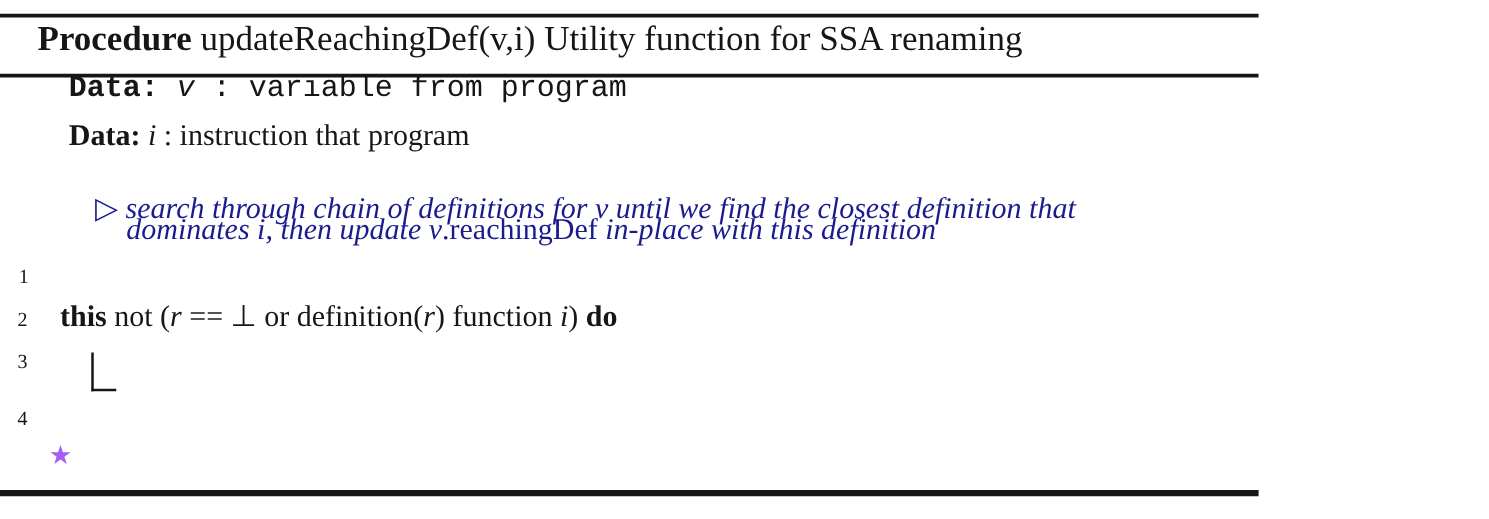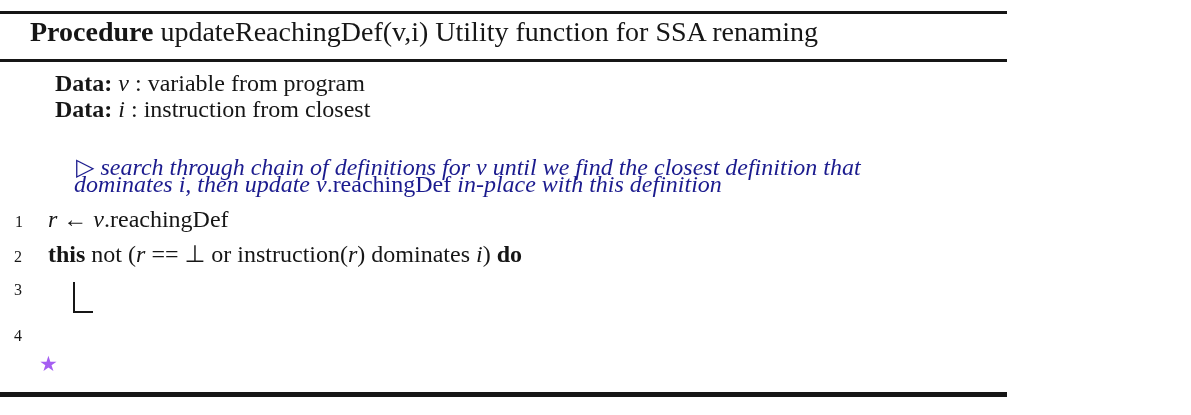--- a/index.html
+++ b/index.html
@@ -13,26 +13,26 @@
     overflow: hidden;
   }
   .rule { position: absolute; left: 0; right: 0; background: var(--ink, #161616); }
   .rule-top      { top: 11px;  height: 3px; }
   .rule-caption  { top: 59px;  height: 3px; }
   .rule-bottom   { top: 392px; height: 5px; }
 
   .line { position: absolute; white-space: nowrap; font-size: 24px; line-height: 1.15; }
   .title-line { top: 16px; left: 30px; font-size: 28px; }
 
-  .data-line-1 { top: 70px;  left: 55px; }
+  .data-line-1 { top: 58px;  left: 55px; font-family: Liberation Mono, monospace; }
   .data-line-2 { top: 96px;  left: 55px; }
 
   .comment { color: var(--comment, #1b1b8e); font-style: italic; }
   .comment-line-1 { top: 154px; left: 48px; padding-left: 28px; }
-  .comment-line-2 { top: 171px; left: 74px; }
+  .comment-line-2 { top: 171px; left: 101px; }
 
   .code-1 { top: 206px; left: 48px; }
   .code-2 { top: 241px; left: 48px; }
   .code-3 { top: 274px; left: 112px; }
   .code-4 { top: 320px; left: 48px; }
 
   .linenum { position: absolute; font-size: 16px; white-space: nowrap; }
   .num-1 { top: 213px; left: 15px; }
   .num-2 { top: 248px; left: 14px; }
   .num-3 { top: 281px; left: 14px; }
@@ -65,31 +65,30 @@
 <div id="procedure-box">
 
   <div class="rule rule-top"></div>
 
   <div class="line title-line"><span class="s-b">Procedure </span><span>updateReachingDef(v,i) Utility function for SSA renaming</span></div>
 
   <div class="rule rule-caption"></div>
 
   <div class="line data-line-1"><span class="s-b">Data: </span><span class="s-i">v</span><span> : variable from program</span></div>
 
-  <div class="line data-line-2"><span class="s-b">Data: </span><span class="s-i">i</span><span> : instruction from closest</span></div>
+  <div class="line data-line-2"><span class="s-b">Data: </span><span class="s-i">i</span><span> : instruction that program</span></div>
 
   <div class="line comment comment-line-1"><span class="s-r">▷ </span><span>search through chain of definitions for v until we find the closest definition that</span></div>
 
   <div class="line comment comment-line-2"><span>dominates i, then update v</span><span class="s-r">.reachingDef</span><span> in-place with this definition</span></div>
 
   <div class="linenum num-1">1</div>
-  <div class="line code-1"><span class="s-i">r</span><span> ← </span><span class="s-i">v</span><span>.reachingDef</span></div>
 
   <div class="linenum num-2">2</div>
-  <div class="line code-2"><span class="s-b">this</span><span> not (</span><span class="s-i">r</span><span> == ⊥ or instruction(</span><span class="s-i">r</span><span>) dominates </span><span class="s-i">i</span><span>) </span><span class="s-b">do</span></div>
+  <div class="line code-2"><span class="s-b">this</span><span> not (</span><span class="s-i">r</span><span> == ⊥ or definition(</span><span class="s-i">r</span><span>) function </span><span class="s-i">i</span><span>) </span><span class="s-b">do</span></div>
 
   <div class="linenum num-3">3</div>
   <div class="block-end-bracket"></div>
 
   <div class="linenum num-4">4</div>
 
   <div class="star">★</div>
 
   <div class="rule rule-bottom"></div>
 

